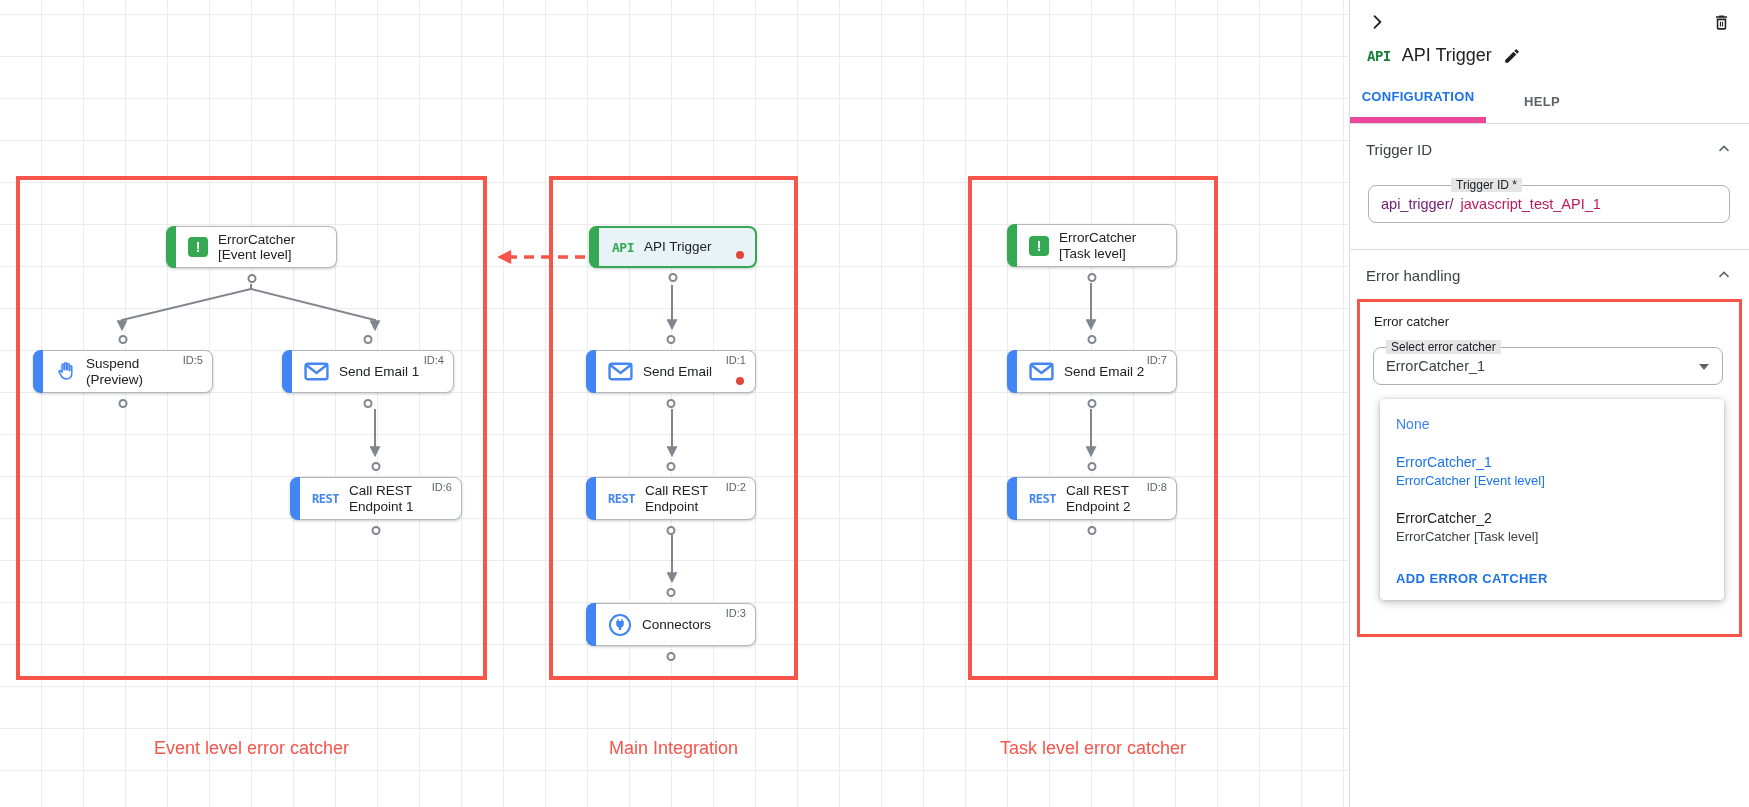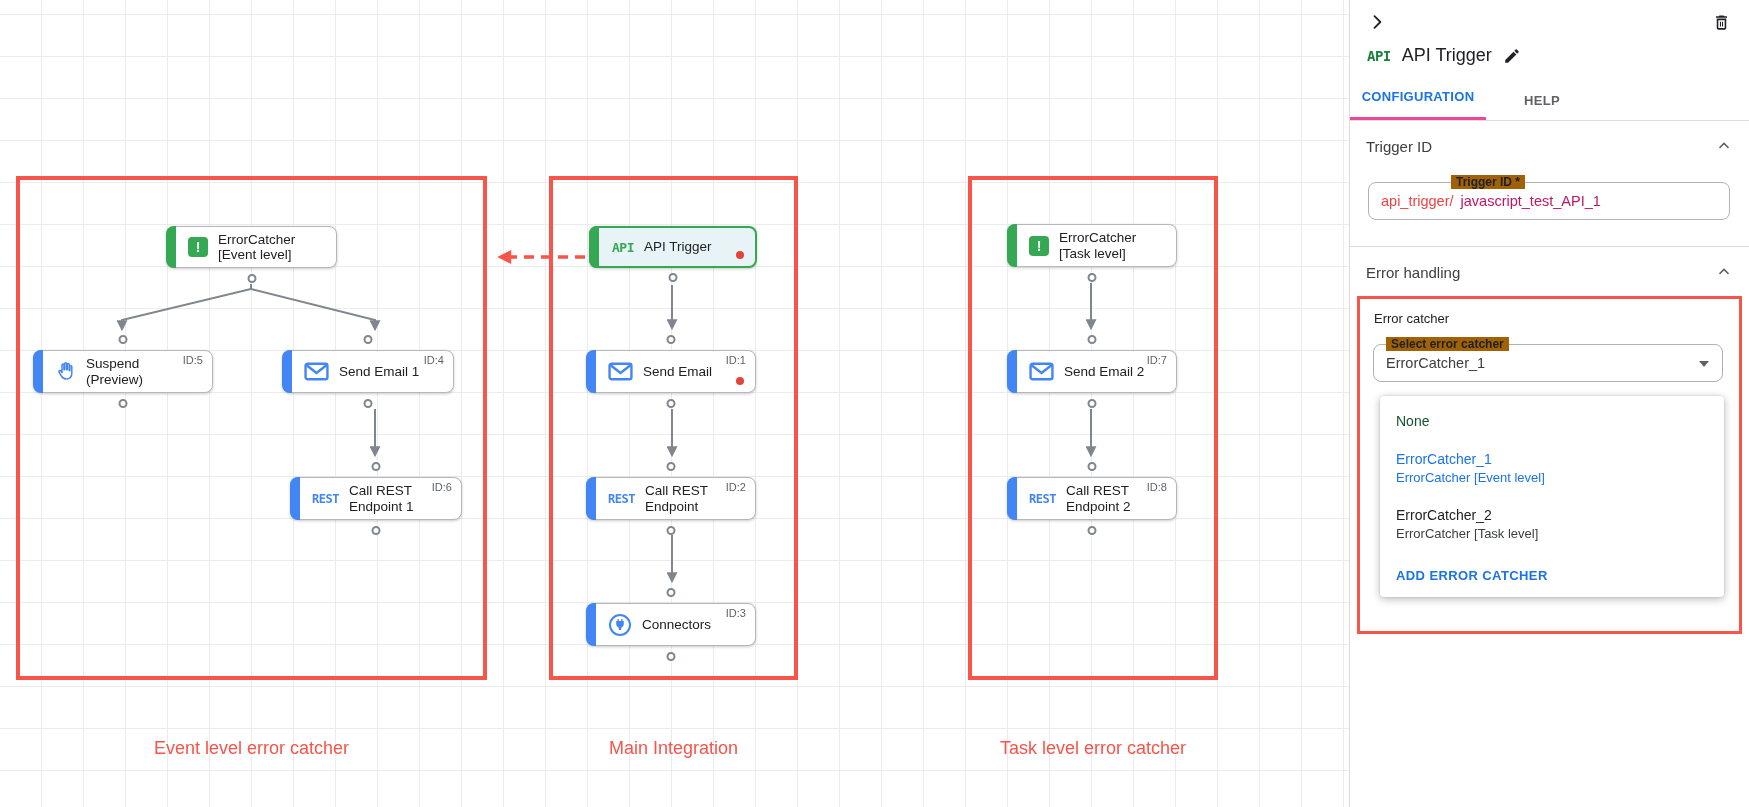--- a/index.html
+++ b/index.html
@@ -77,39 +77,39 @@
   .api-badge{
     font-family:"DejaVu Sans Mono",monospace;font-weight:bold;
     font-size:14px;color:#188038;letter-spacing:-0.5px;
   }
   .panel-title{font-size:18px;color:#202124;}
   .tabs{display:flex;border-bottom:1px solid #dadce0;margin-top:4px;}
   .tab{
     text-align:center;font-size:13px;font-weight:bold;letter-spacing:.3px;
     color:#5f6368;padding:11px 0 9px;border:none;background:none;cursor:pointer;
   }
-  .tab.active{color:#1a73e8;border-bottom:3px solid #ec4899;padding-bottom:13px;}
+  .tab.active{color:#1a73e8;border-bottom:6px solid #ec4899;padding-bottom:13px;}
   .tab.t-config{width:136px;}
   .tab.t-help{width:112px;}
 
   .section{padding:16px 16px 0 16px;}
   .section-head{display:flex;justify-content:space-between;align-items:center;}
   .section-title{font-size:15px;font-weight:500;color:#3c4043;}
 
   .ofield{
     position:relative;height:38px;border:1px solid #aeb1b5;border-radius:8px;
     display:flex;align-items:center;padding:0 12px;background:#fff;
   }
   .flabel{
-    position:absolute;top:-8px;left:12px;background:#a16207;padding:0 5px;
-    font-size:12px;font-weight:700;color:#202124;white-space:nowrap;
+    position:absolute;top:-8px;left:12px;background:#e5e5e5;padding:0 5px;
+    font-size:12px;font-weight:400;color:#202124;white-space:nowrap;
   }
   .trigger-field{margin:27px 3px 0 2px;}
   .trigger-field .flabel{left:82px;}
-  .prefix{color:#ef4444;font-size:14.5px;margin-right:7px;}
+  .prefix{color:#701a75;font-size:14.5px;margin-right:7px;}
   .fvalue{font-size:14.5px;color:#be185d;}
   .divider{height:1px;background:#dadce0;margin:26px -16px 0 -16px;}
 
   .annotation{
     border:3px solid #f7544a;
     margin:15px -9px 0 -9px;
     padding:10px 13px 34px 13px;
   }
   .ec-label{font-size:13px;color:#202124;margin:2px 0 18px 1px;}
   .select-field{cursor:pointer;margin-right:3px;}
@@ -119,21 +119,21 @@
     border-left:5px solid transparent;border-right:5px solid transparent;
     border-top:6px solid #5f6368;
   }
 
   .dropdown{
     margin:14px 2px 0 7px;background:#fff;border-radius:4px;
     box-shadow:0 2px 8px rgba(0,0,0,.28),0 0 2px rgba(0,0,0,.15);
     padding:6px 0 12px;position:relative;z-index:5;
   }
   .dd-item{padding:11px 16px;cursor:pointer;}
-  .dd-title{font-size:14px;color:#14532d;}
+  .dd-title{font-size:14px;color:#3b82f6;}
   .dd-sub{font-size:13px;margin-top:3px;color:#3c4043;}
   .dd-sub:empty{display:none;}
   .dd-item.sel .dd-title{color:#1a73e8;font-weight:500;}
   .dd-item.sel .dd-sub{color:#1a73e8;}
   .dd-item.bold .dd-title{color:#202124;font-weight:500;}
   .dd-action{
     display:block;background:none;border:none;cursor:pointer;
     padding:16px 16px 2px;font-size:13px;font-weight:bold;
     letter-spacing:.4px;color:#1a73e8;font-family:"Liberation Sans",sans-serif;
   }

